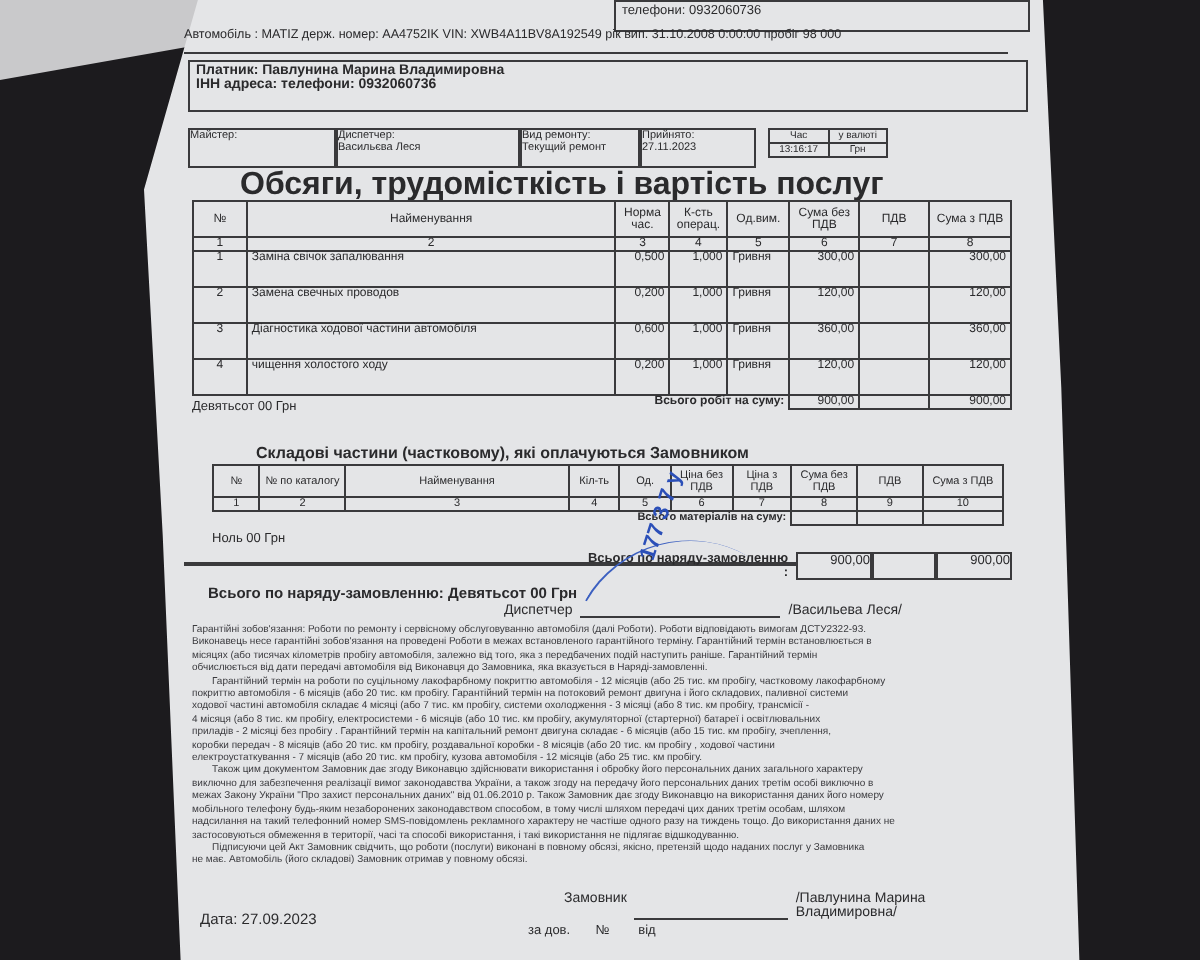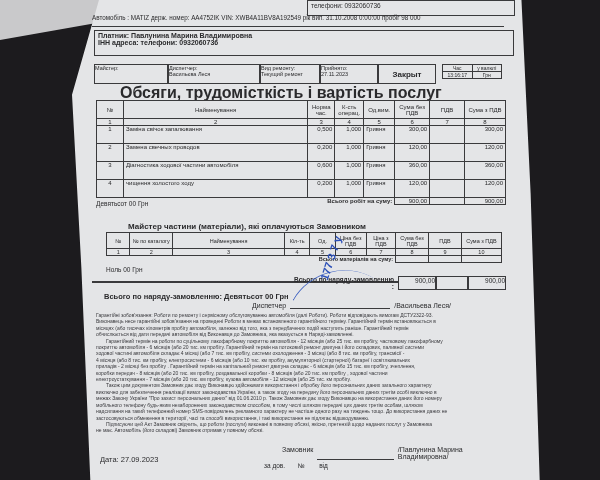--- a/index.html
+++ b/index.html
@@ -49,23 +49,20 @@
       <div>Васильєва Леся</div>
     </div>
     <div style="width:58px;border:1px solid #3a3a3c;">
       <div>Вид ремонту:</div>
       <div>Текущий ремонт</div>
     </div>
     <div style="width:56px;border:1px solid #3a3a3c;">
       <div>Прийнято:</div>
       <div>27.11.2023</div>
     </div>
-    <div style="width:56px;border:1px solid #3a3a3c;display:flex;align-items:center;justify-content:center;font-size:8px;font-weight:bold;">
-      <span>Закрыт</span>
-    </div>
     <div style="width:6px;"></div>
     <div style="width:60px;font-size:5px;">
       <table>
           <tbody>
             <tr>
               <td class="ctr">Час</td>
               <td class="ctr">у валюті</td>
             </tr>
       <tr>
               <td class="ctr">13:16:17</td>
@@ -146,21 +143,21 @@
         <td class="num">900,00</td>
         <td></td>
         <td class="num">900,00</td>
       </tr>
     </tbody>
       </table>
   </div>
 
   <div style="position:absolute;left:4px;top:200px;font-size:6.5px;">Девятьсот  00  Грн</div>
 
-  <div class="bold" style="position:absolute;left:36px;top:222px;font-size:8px;">Майстер частини (матеріали), які оплачуються Замовником</div>
+  <div class="bold" style="position:absolute;left:36px;top:222px;font-size:8px;">Складові частини (частковому), які оплачуються Замовником</div>
 
   <div style="position:absolute;left:14px;top:232px;width:396px;font-size:5.5px;">
     <table>
       <tbody>
           <tr style="height:16px;" class="ctr">
         <th style="width:20px;">№</th>
         <th style="width:40px;">№ по каталогу</th>
         <th style="width:116px;">Найменування</th>
         <th style="width:22px;">Кіл-ть</th>
         <th style="width:22px;">Од.</th>

